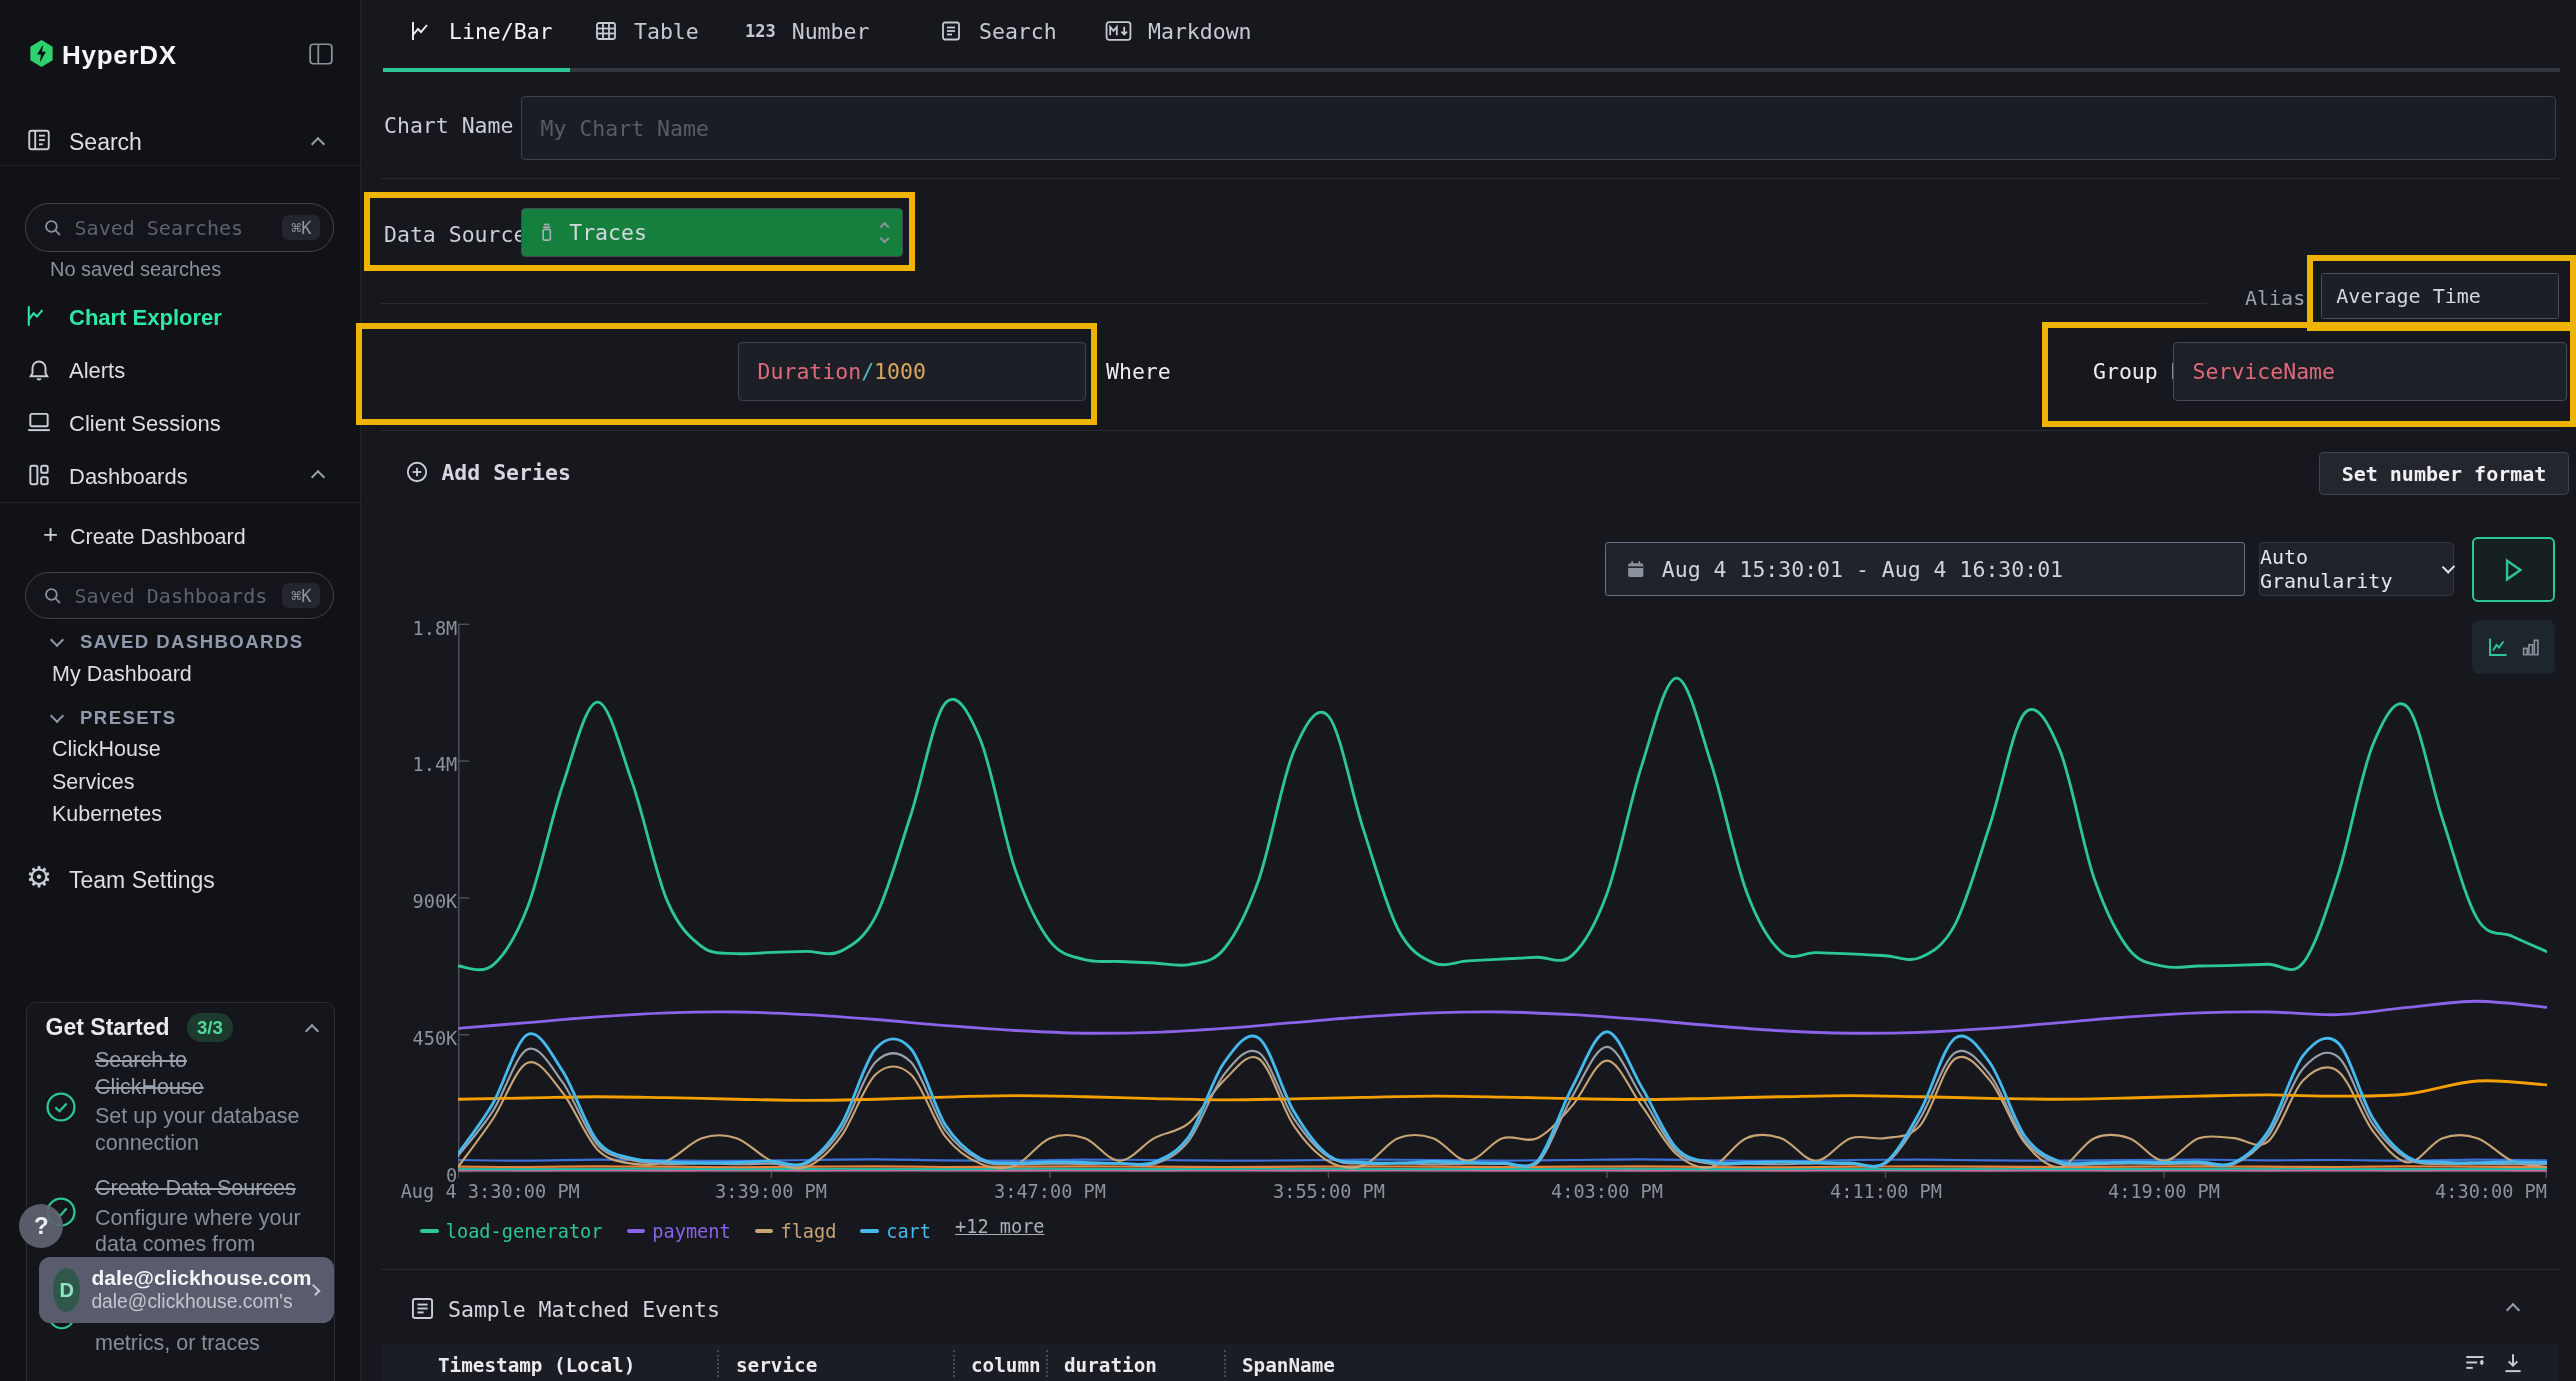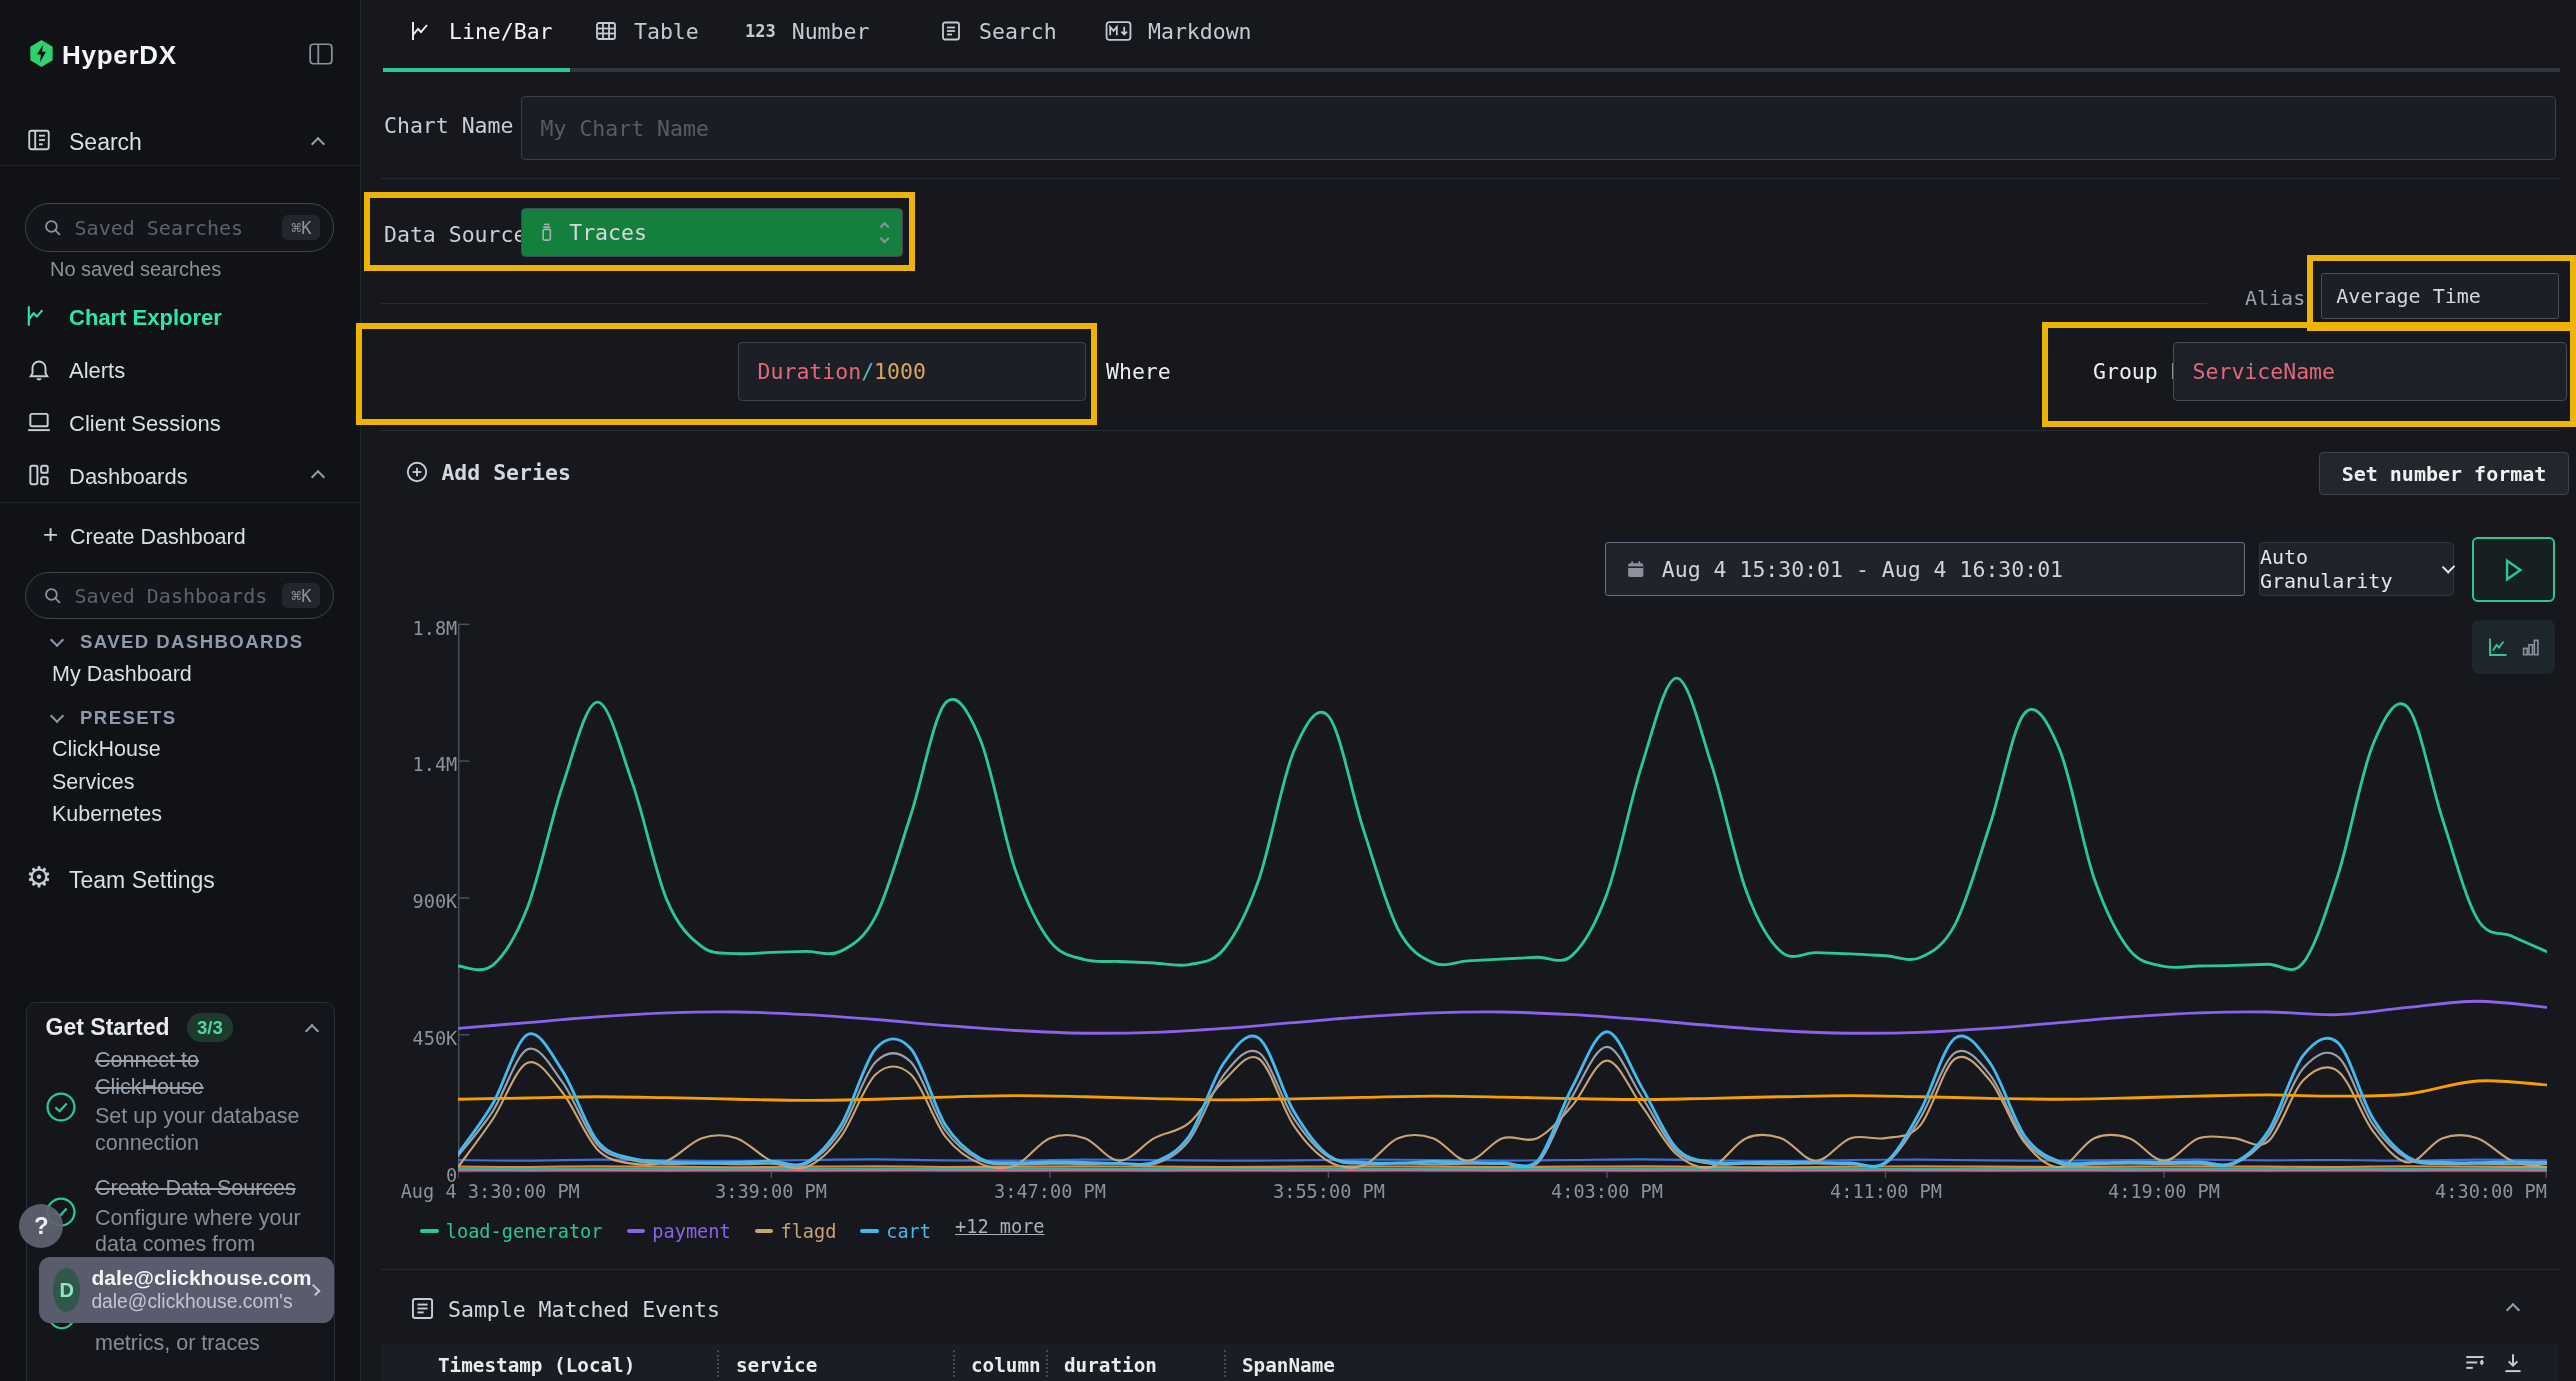--- a/index.html
+++ b/index.html
@@ -166,21 +166,21 @@
       <span class="abs sans" style="left:18.6px;top:11.4px;font-size:23px;font-weight:bold;color:#e8eaec;">Get Started</span>
       <span class="abs gs-badge" style="left:160px;top:10px;">3/3</span>
       <span class="abs chev up" style="left:280px;top:23px;"></span>
 
       <span class="abs" style="left:17px;top:87px;">
         <svg width="34" height="34" viewBox="0 0 24 24" fill="none" stroke="#2dc795" stroke-width="1.6">
             <circle cx="12" cy="12" r="9.5"></circle>
             <polyline points="8,12.3 11,15 16,9.5"></polyline>
           </svg>
       </span>
-      <span class="abs gs-title strike" style="left:68px;top:44px;">Connect to</span>
+      <span class="abs gs-title strike" style="left:68px;top:44px;">Search to</span>
       <span class="abs gs-title strike" style="left:68px;top:71px;">ClickHouse</span>
       <span class="abs gs-desc" style="left:68px;top:100px;">Set up your database</span>
       <span class="abs gs-desc" style="left:68px;top:127px;">connection</span>
 
       <span class="abs" style="left:17px;top:192px;">
         <svg width="34" height="34" viewBox="0 0 24 24" fill="none" stroke="#2dc795" stroke-width="1.6">
             <circle cx="12" cy="12" r="9.5"></circle>
             <polyline points="8,12.3 11,15 16,9.5"></polyline>
           </svg>
       </span>

